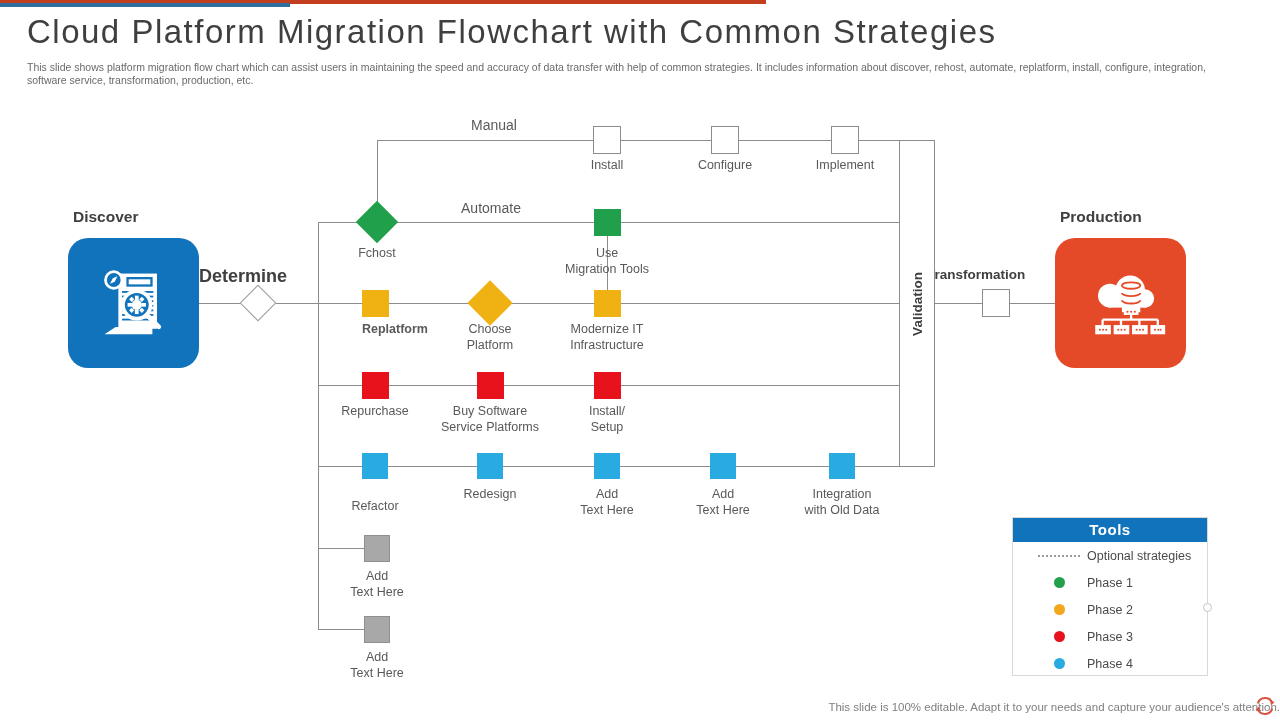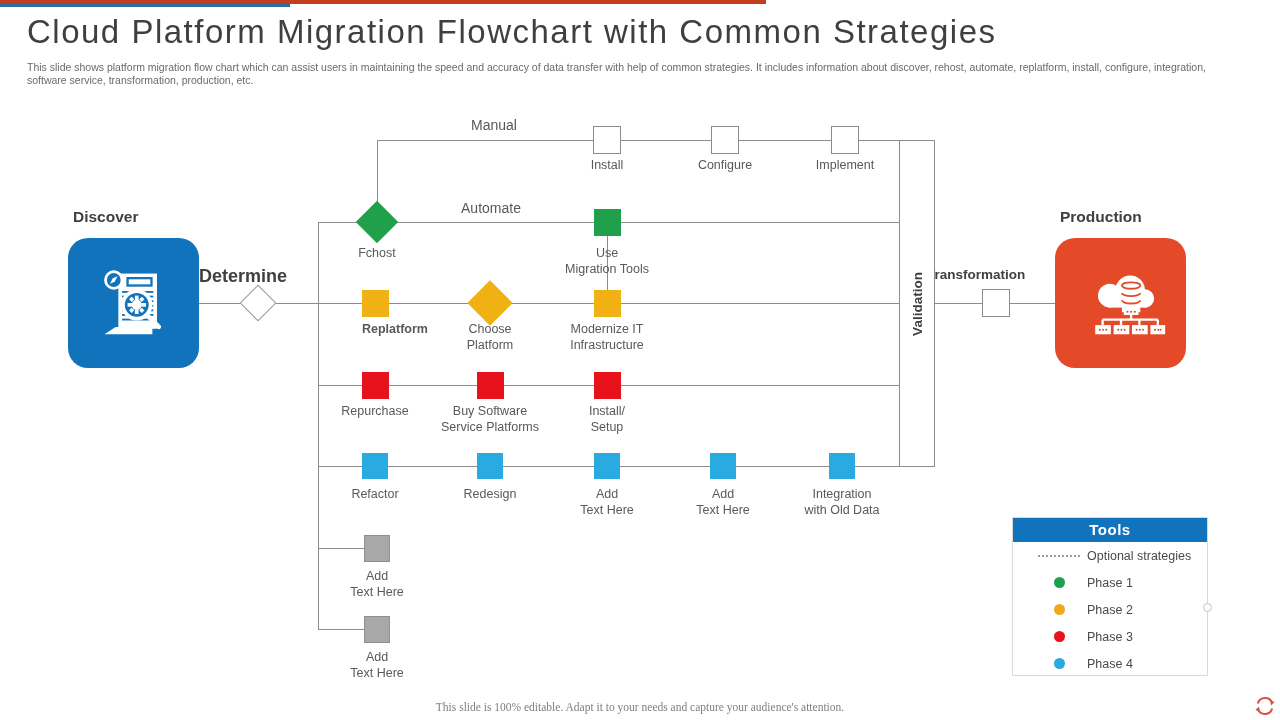--- a/index.html
+++ b/index.html
@@ -36,21 +36,21 @@
 
   .legend { position:absolute; left:1012px; top:517px; width:196px; height:159px; background:#ffffff; border:1px solid #d9d9d9; }
   .legend-header { height:24px; background:#1073bc; color:#ffffff; font-weight:bold; font-size:15px; text-align:center; line-height:24px; letter-spacing:0.5px; }
   .legend-row { display:flex; align-items:center; height:27px; padding-left:18px; }
   .legend-swatch { width:56px; display:flex; justify-content:center; align-items:center; }
   .legend-dot { width:11px; height:11px; border-radius:50%; }
   .legend-dotted { width:42px; border-top:2px dotted #9a9a9a; }
   .legend-label { font-size:12.5px; color:#4a4a4a; }
   .handle { position:absolute; left:1203px; top:603px; width:9px; height:9px; border-radius:50%; background:#ffffff; border:1px solid #c4c4c4; }
 
-  .footer { position:absolute; left:0; right:0; top:701px; text-align:center; font-size:11.5px; color:#7f7f7f;font-family:Liberation Serif, serif; }
+  .footer { position:absolute; left:0; right:0; top:701px; text-align:right; font-size:11.5px; color:#7f7f7f; }
   .sync-icon { position:absolute; left:1253px; top:694px; width:24px; height:24px; }
 </style>
 </head>
 <body>
 
 <div class="slide">
 
   <div class="bar bar-red"></div>
   <div class="bar bar-blue"></div>
 
@@ -190,21 +190,21 @@
   <div class="node-label" style="left:435px; top:403px;">Buy Software
 Service Platforms</div>
   <div class="node-label" style="left:552px; top:403px;">Install/
 Setup</div>
 
   <div class="node" style="left: 362px; top: 453px; width: 26px; height: 26px; background-color: rgb(41, 171, 226);"></div>
   <div class="node" style="left: 477px; top: 453px; width: 26px; height: 26px; background-color: rgb(41, 171, 226);"></div>
   <div class="node" style="left: 594px; top: 453px; width: 26px; height: 26px; background-color: rgb(41, 171, 226);"></div>
   <div class="node" style="left: 710px; top: 453px; width: 26px; height: 26px; background-color: rgb(41, 171, 226);"></div>
   <div class="node" style="left: 829px; top: 453px; width: 26px; height: 26px; background-color: rgb(41, 171, 226);"></div>
-  <div class="node-label" style="left:320px; top:486px;">Refactor</div>
+  <div class="node-label" style="left:320px; top:498px;">Refactor</div>
   <div class="node-label" style="left:435px; top:486px;">Redesign</div>
   <div class="node-label" style="left:552px; top:486px;">Add
 Text Here</div>
   <div class="node-label" style="left:668px; top:486px;">Add
 Text Here</div>
   <div class="node-label" style="left:787px; top:486px;">Integration
 with Old Data</div>
 
   <div class="node sq-gray-border" style="left: 364px; top: 535px; width: 26px; height: 27px; background-color: rgb(168, 168, 168);"></div>
   <div class="node sq-gray-border" style="left: 364px; top: 616px; width: 26px; height: 27px; background-color: rgb(168, 168, 168);"></div>

